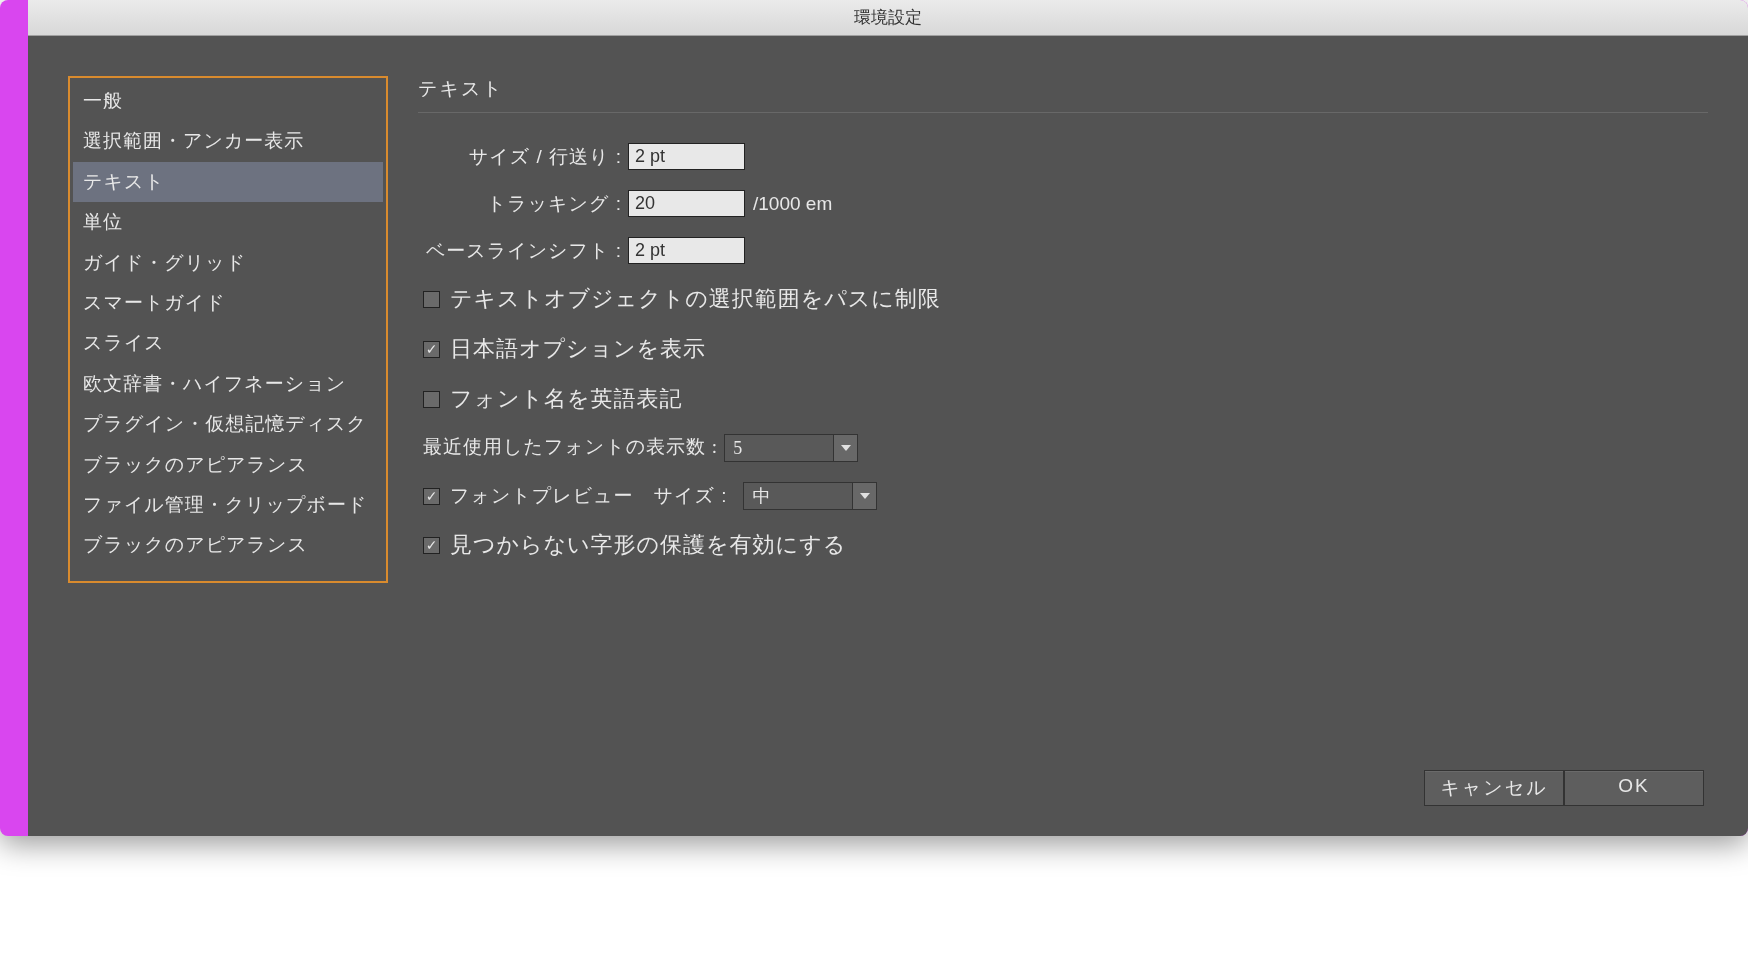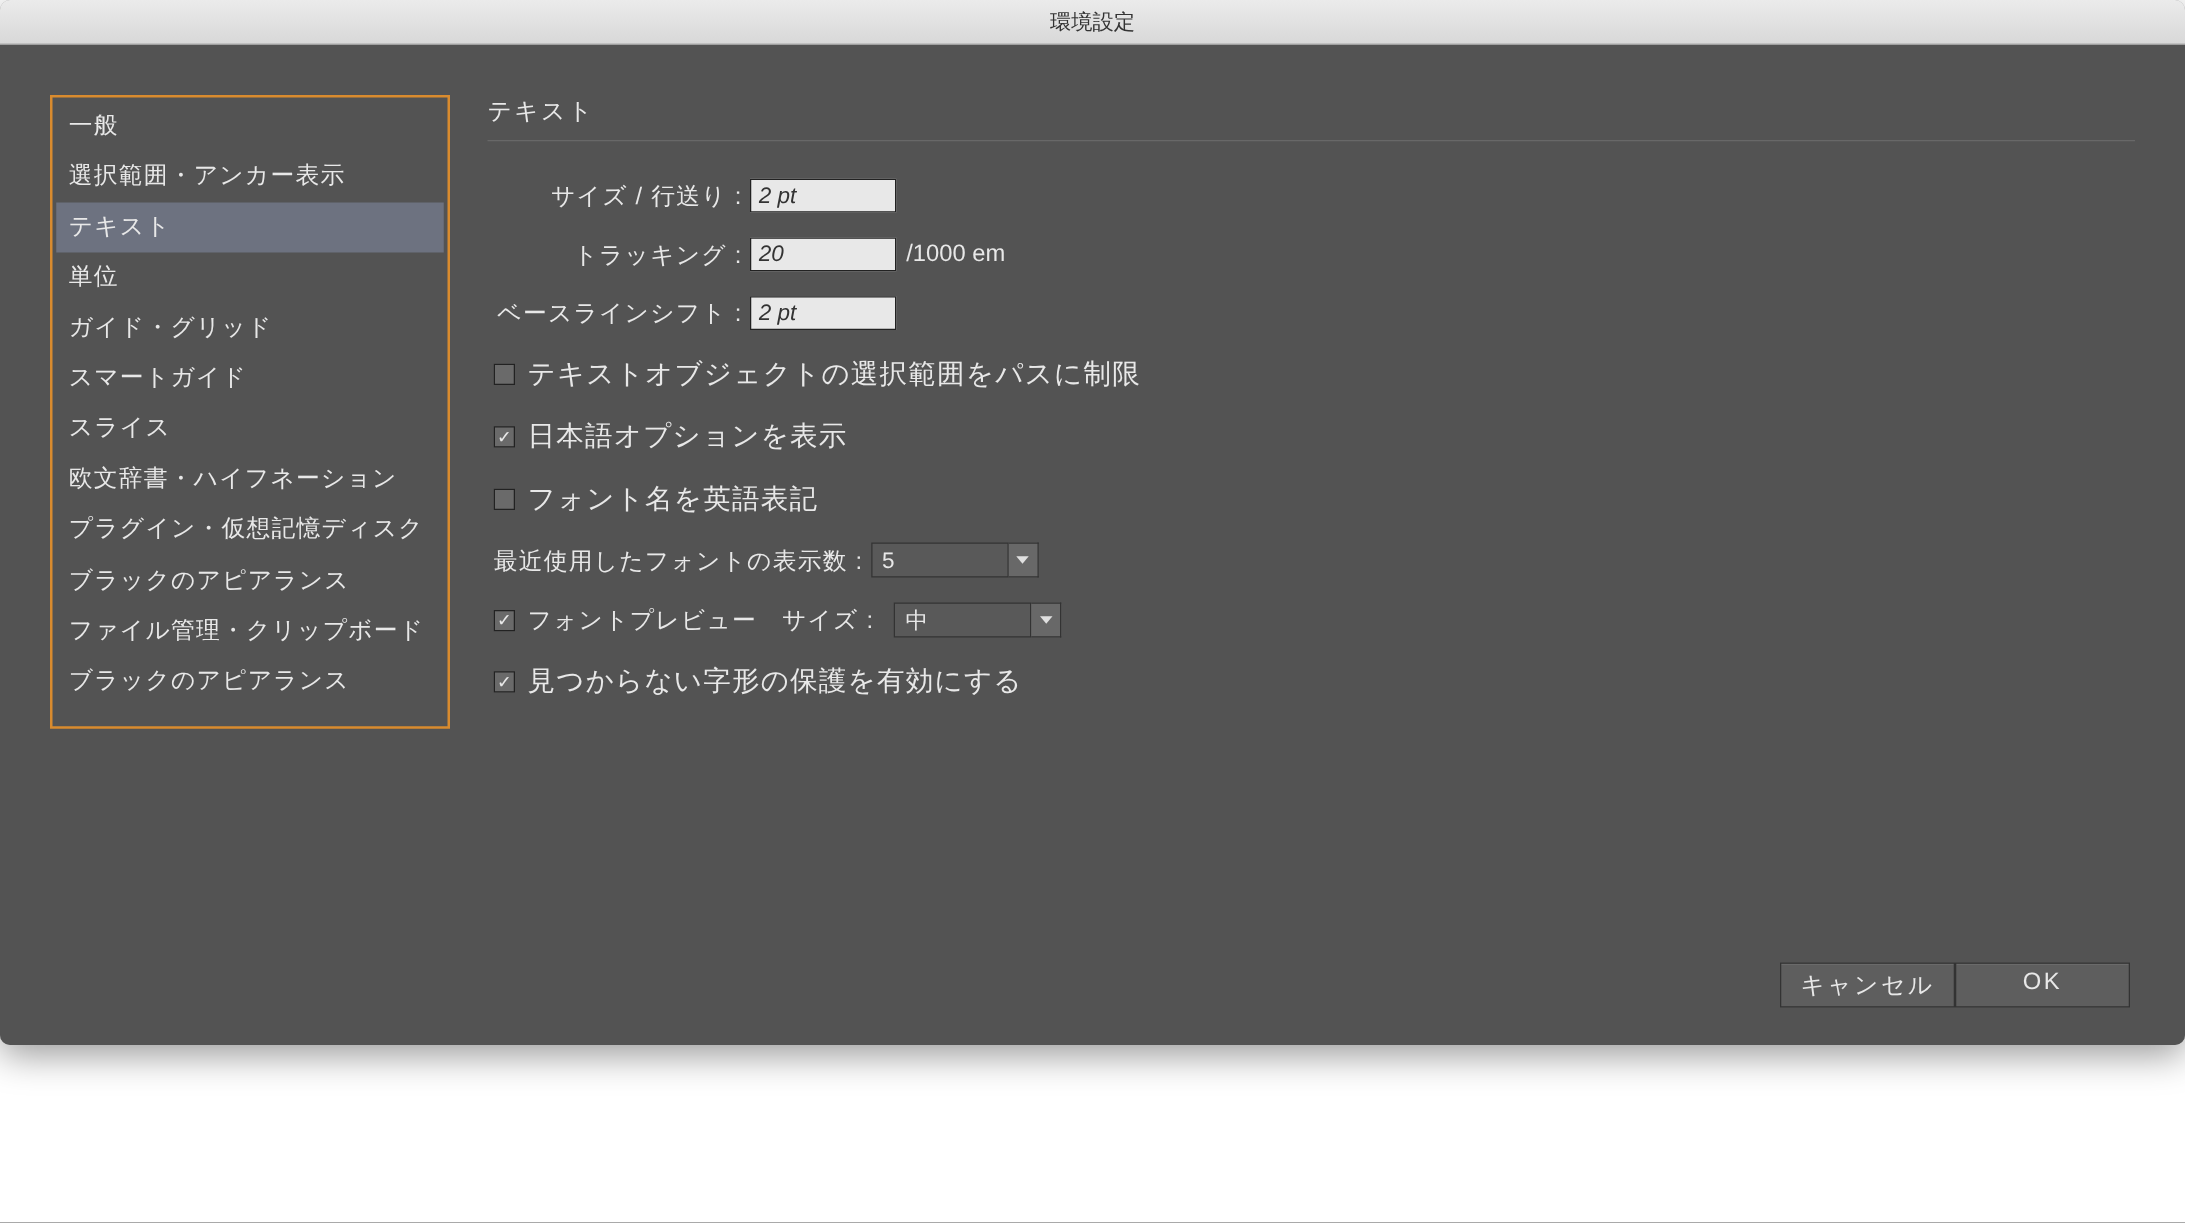--- a/index.html
+++ b/index.html
@@ -12,24 +12,25 @@
       background: #fff;
       width: 1748px;
       height: 978px;
       position: relative;
     }
     .dialog {
       position: absolute;
       top: 0;
       left: 0;
       right: 0;
-      background: #a3a3a3;
+      background: #d946ef;
       border-radius: 8px;
       box-shadow: 0 8px 30px rgba(0,0,0,0.4);
       overflow: hidden;
+      padding-left: 28px;
     }
     .titlebar {
       background: linear-gradient(to bottom, #ebebeb, #d8d8d8);
       height: 36px;
       display: flex;
       align-items: center;
       justify-content: center;
       border-bottom: 1px solid #a0a0a0;
       font-size: 17px;
       color: #333;
@@ -93,21 +94,20 @@
       width: 210px;
     }
     .text-input {
       background: #e8e8e8;
       border: 1px solid #222;
       padding: 2px 6px;
       font-size: 18px;
       width: 117px;
       height: 27px;
       color: #333;
-      font-style: italic;
     }
     .suffix {
       margin-left: 8px;
       font-size: 19px;
     }
     .checkbox-row {
       display: flex;
       align-items: center;
       margin-bottom: 20px;
       margin-left: 5px;
@@ -128,23 +128,24 @@
       content: "✓";
       color: #e8e8e8;
       font-size: 14px;
       line-height: 1;
     }
     .checkbox-label {
       letter-spacing: 1px;
     }
     .dropdown-row {
       display: flex;
-      align-items: flex-end;
+      align-items: flex-start;
       margin-bottom: 20px;
       font-size: 19px;
+      font-family: Liberation Serif, serif;
     }
     .dropdown-label {
       text-align: right;
       padding-right: 6px;
       letter-spacing: 1px;
     }
     .dropdown {
       display: flex;
       align-items: stretch;
       height: 28px;

